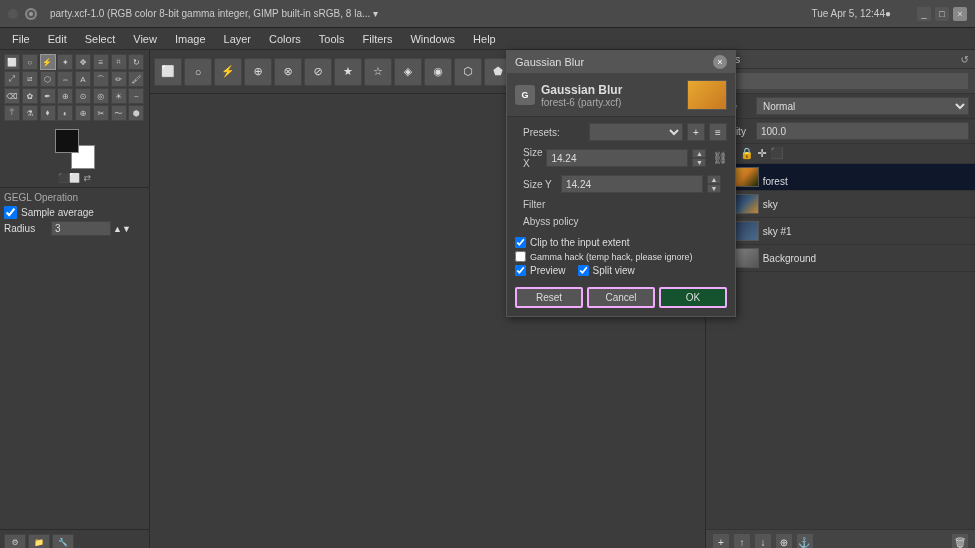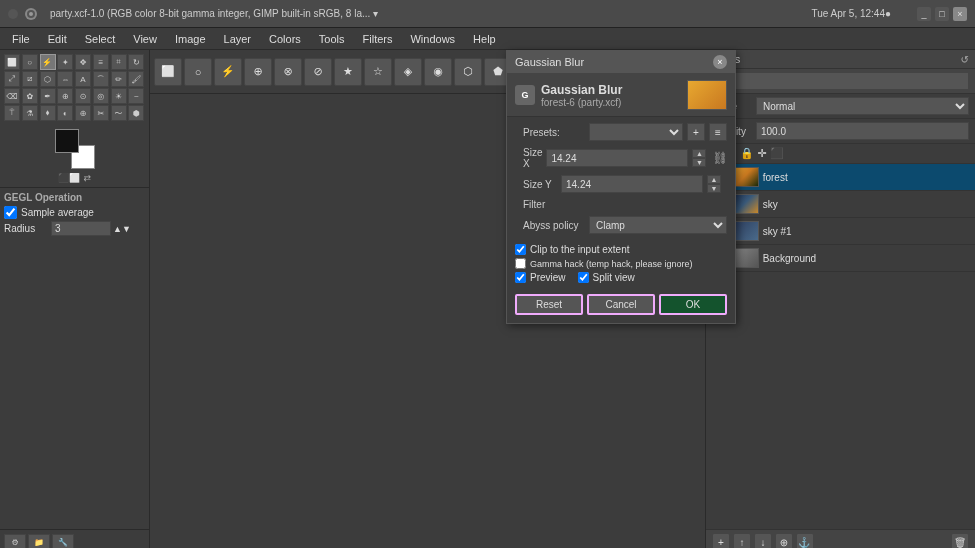--- a/index.html
+++ b/index.html
@@ -76,21 +76,21 @@
       gap: 2px;
     }
     .swatch-pair { position: relative; width: 40px; height: 40px; }
     .swatch-bg { position: absolute; bottom: 0; right: 0; width: 24px; height: 24px; background: #fff; border: 1px solid #888; }
     .swatch-fg { position: absolute; top: 0; left: 0; width: 24px; height: 24px; background: #111; border: 1px solid #888; }
 
     #gegl-section {
       padding: 4px;
       border-top: 1px solid #2a2a2a;
     }
-    .gegl-title { font-size: 10px; font-weight: bold; color: #aaa; margin-bottom: 3px; }
+    .gegl-title { font-size: 10px; font-weight: normal; color: #aaa; margin-bottom: 3px; }
     .gegl-check { display: flex; align-items: center; gap: 4px; font-size: 10px; margin-bottom: 2px; }
     .gegl-input-row { display: flex; align-items: center; gap: 2px; margin-top: 2px; }
     .gegl-input-row label { font-size: 10px; width: 45px; }
     .gegl-input { width: 60px; background: #555; border: 1px solid #444; color: #ddd; font-size: 10px; padding: 1px 3px; }
 
     
     #canvas-area {
       flex: 1;
       background: #666;
       position: relative;
@@ -307,21 +307,21 @@
       background: #3c3c3c;
     }
     .layer-item {
       display: flex;
       align-items: center;
       padding: 3px 6px;
       gap: 4px;
       border-bottom: 1px solid #333;
       cursor: pointer;
     }
-    .layer-item.active { background: #0c4a6e; }
+    .layer-item.active { background: #0f172a; align-items: flex-end; }
     .layer-eye { font-size: 10px; cursor: pointer; color: #aaa; }
     .layer-thumb {
       width: 30px;
       height: 20px;
       border: 1px solid #555;
       flex-shrink: 0;
     }
     .layer-name { font-size: 10px; color: #ddd; }
 
     
@@ -570,25 +570,20 @@
           </div>
           <span class="gb-chain"> </span>
         </div>
 
         <div class="gb-row">
           <span class="gb-label">Filter</span>
         </div>
 
         <div class="gb-row">
           <span class="gb-label">Abyss policy</span>
-          <select class="gb-select">
-            <option>Clamp</option>
-            <option>None</option>
-            <option>Loop</option>
-          </select>
         </div>
 
         <div class="gb-checks">
           <div class="gb-check-row">
             <input type="checkbox" checked="" style="">
             <span>Clip to the input extent</span>
           </div>
           <div class="gb-check-row">
             <input type="checkbox" style="">
             <span style="font-size:9px;">Gamma hack (temp hack, please ignore)</span>

